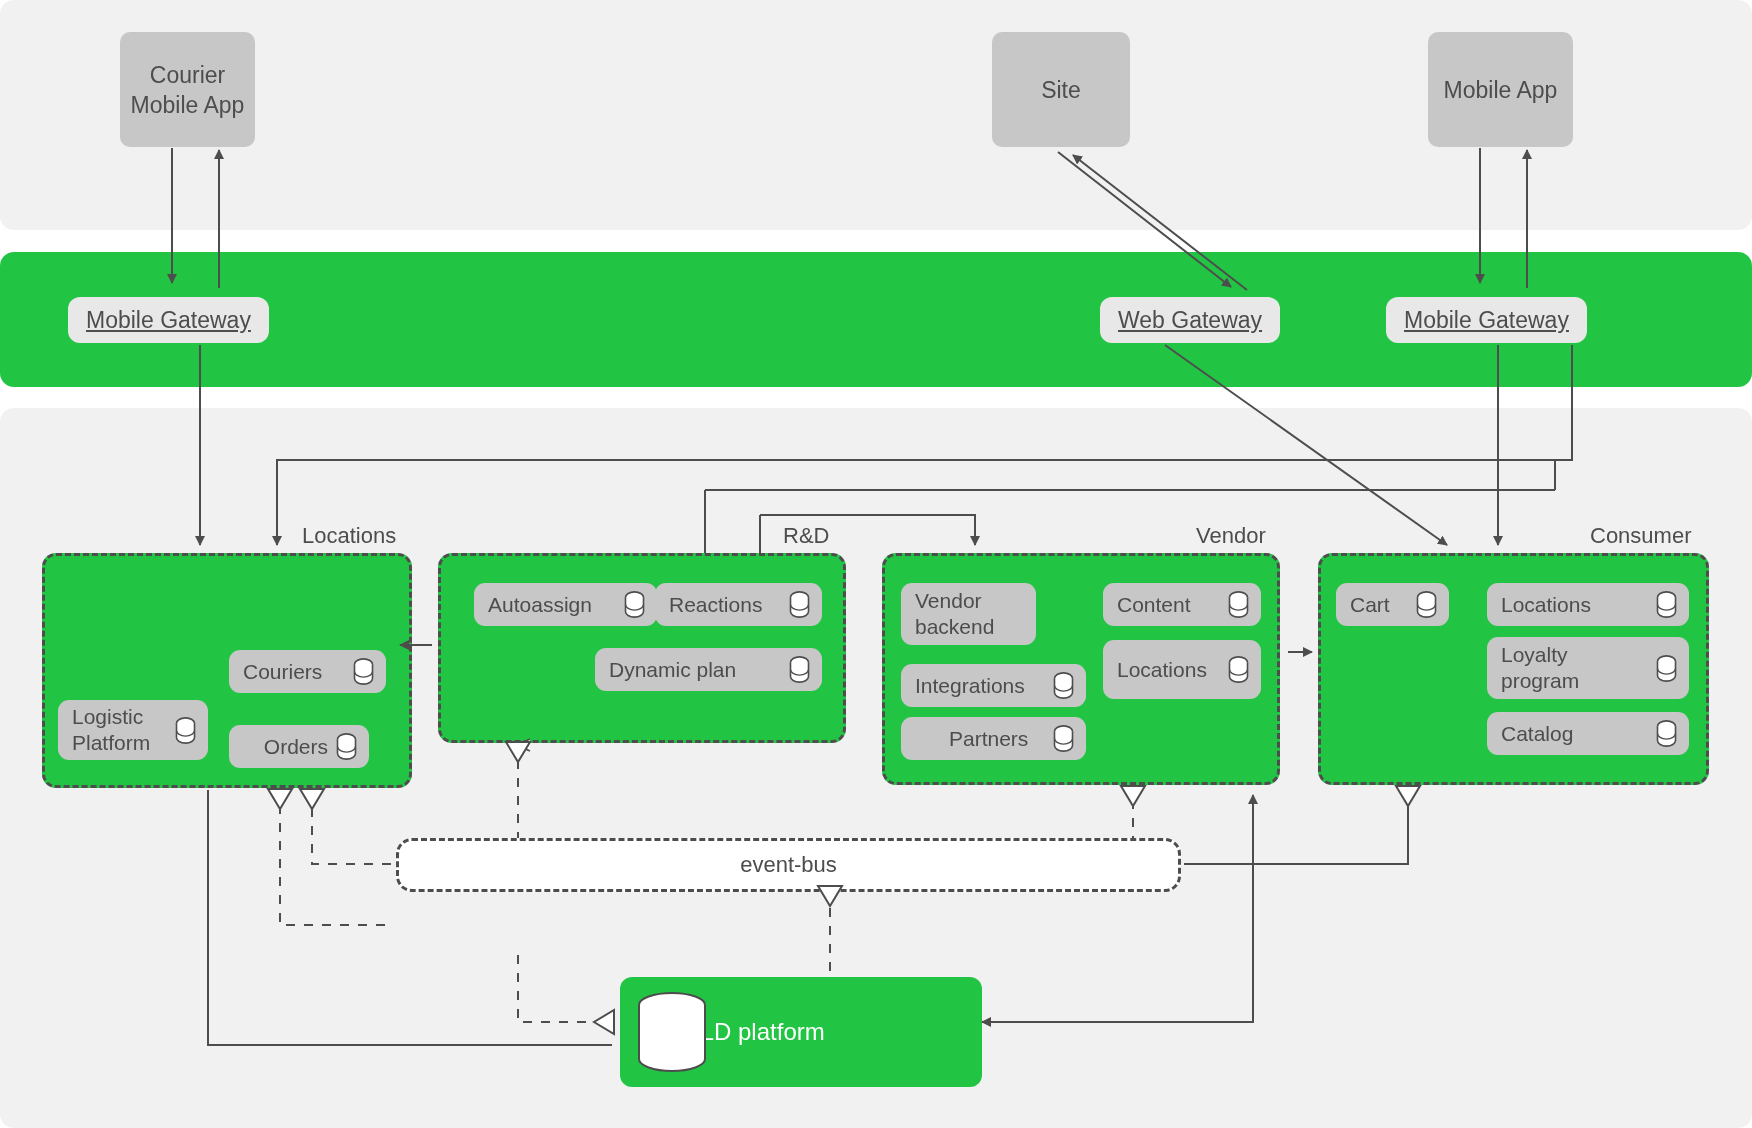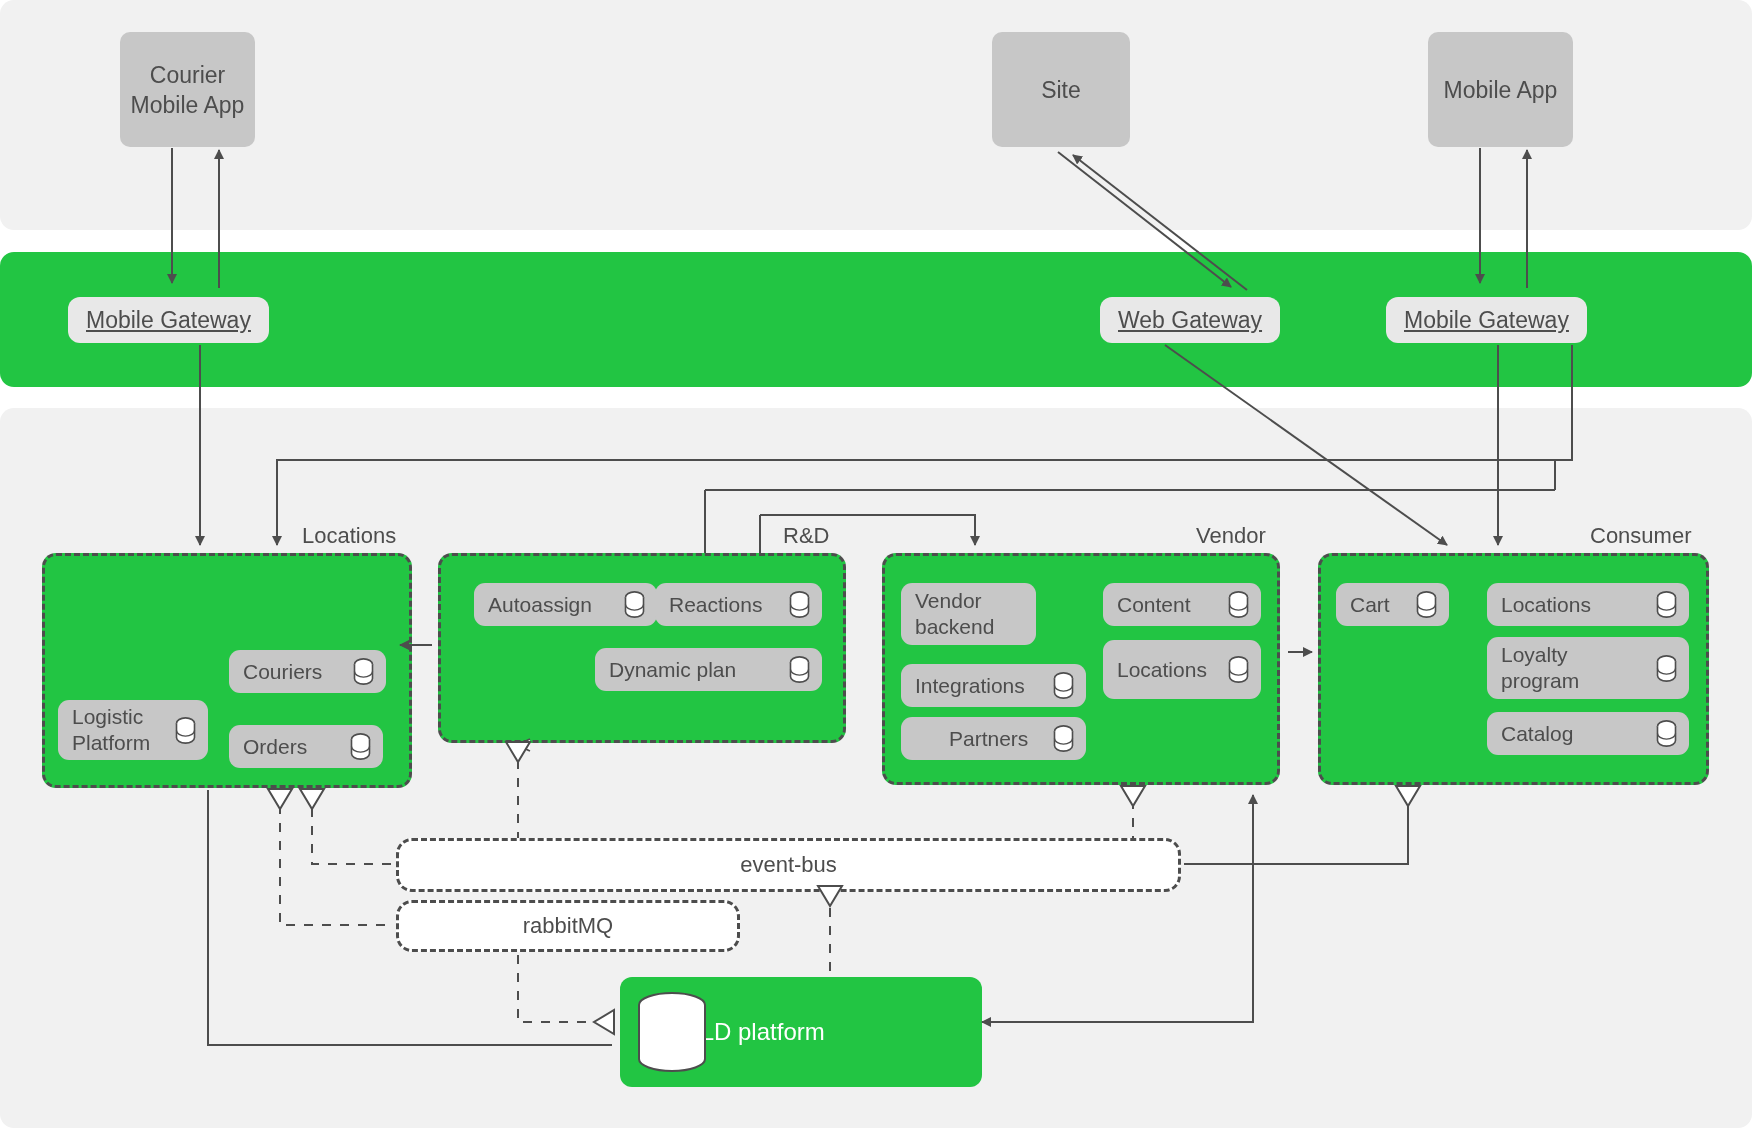--- a/index.html
+++ b/index.html
@@ -180,21 +180,21 @@
   <div class="chip" style="left:58px; top:700px; width:150px; height:60px;">
     <span class="chip-label">Logistic
 Platform</span>
     <svg class="db" viewBox="0 0 21 27">
       <ellipse cx="10.5" cy="6.5" rx="9" ry="5.6" fill="#fff" stroke="#4d4d4d" stroke-width="1.6"></ellipse>
       <path d="M1.5 6.5 L1.5 20.5 A9 5.6 0 0 0 19.5 20.5 L19.5 6.5" fill="#fff" stroke="#4d4d4d" stroke-width="1.6"></path>
       <path d="M1.5 13.5 A9 5.6 0 0 0 19.5 13.5" fill="none" stroke="#4d4d4d" stroke-width="1.4"></path>
     </svg>
   </div>
 
-  <div class="chip" style="left:229px; top:725px; width:154px; height:43px;">
+  <div class="chip" style="left:229px; top:725px; width:140px; height:43px;text-align:right;">
     <span class="chip-label">Orders</span>
     <svg class="db" viewBox="0 0 21 27">
       <ellipse cx="10.5" cy="6.5" rx="9" ry="5.6" fill="#fff" stroke="#4d4d4d" stroke-width="1.6"></ellipse>
       <path d="M1.5 6.5 L1.5 20.5 A9 5.6 0 0 0 19.5 20.5 L19.5 6.5" fill="#fff" stroke="#4d4d4d" stroke-width="1.6"></path>
       <path d="M1.5 13.5 A9 5.6 0 0 0 19.5 13.5" fill="none" stroke="#4d4d4d" stroke-width="1.4"></path>
     </svg>
   </div>
 
   <div class="group" style="left:438px; top:553px; width:408px; height:190px;"></div>
   <div class="group-label" style="left:783px; top:523px;">R&amp;D</div>
@@ -305,23 +305,20 @@
     <span class="chip-label">Catalog</span>
     <svg class="db" viewBox="0 0 21 27">
       <ellipse cx="10.5" cy="6.5" rx="9" ry="5.6" fill="#fff" stroke="#4d4d4d" stroke-width="1.6"></ellipse>
       <path d="M1.5 6.5 L1.5 20.5 A9 5.6 0 0 0 19.5 20.5 L19.5 6.5" fill="#fff" stroke="#4d4d4d" stroke-width="1.6"></path>
       <path d="M1.5 13.5 A9 5.6 0 0 0 19.5 13.5" fill="none" stroke="#4d4d4d" stroke-width="1.4"></path>
     </svg>
   </div>
 
   <div class="bus" style="left:396px; top:838px; width:785px; height:54px;">
     <span>event-bus</span>
-  </div>
-  <div class="bus" style="left:396px; top:900px; width:344px; height:52px;">
-    <span>rabbitMQ</span>
   </div>
 
   <div class="old-platform" style="left:620px; top:977px; width:362px; height:110px;">
     <svg class="old-db" viewBox="0 0 72 82">
       <ellipse cx="36" cy="14" rx="33" ry="12" fill="#fff" stroke="#4d4d4d" stroke-width="2"></ellipse>
       <path d="M3 14 L3 68 A33 12 0 0 0 69 68 L69 14" fill="#fff" stroke="#4d4d4d" stroke-width="2"></path>
     </svg>
 
     <span class="op-title">OLD platform</span>
   </div>

